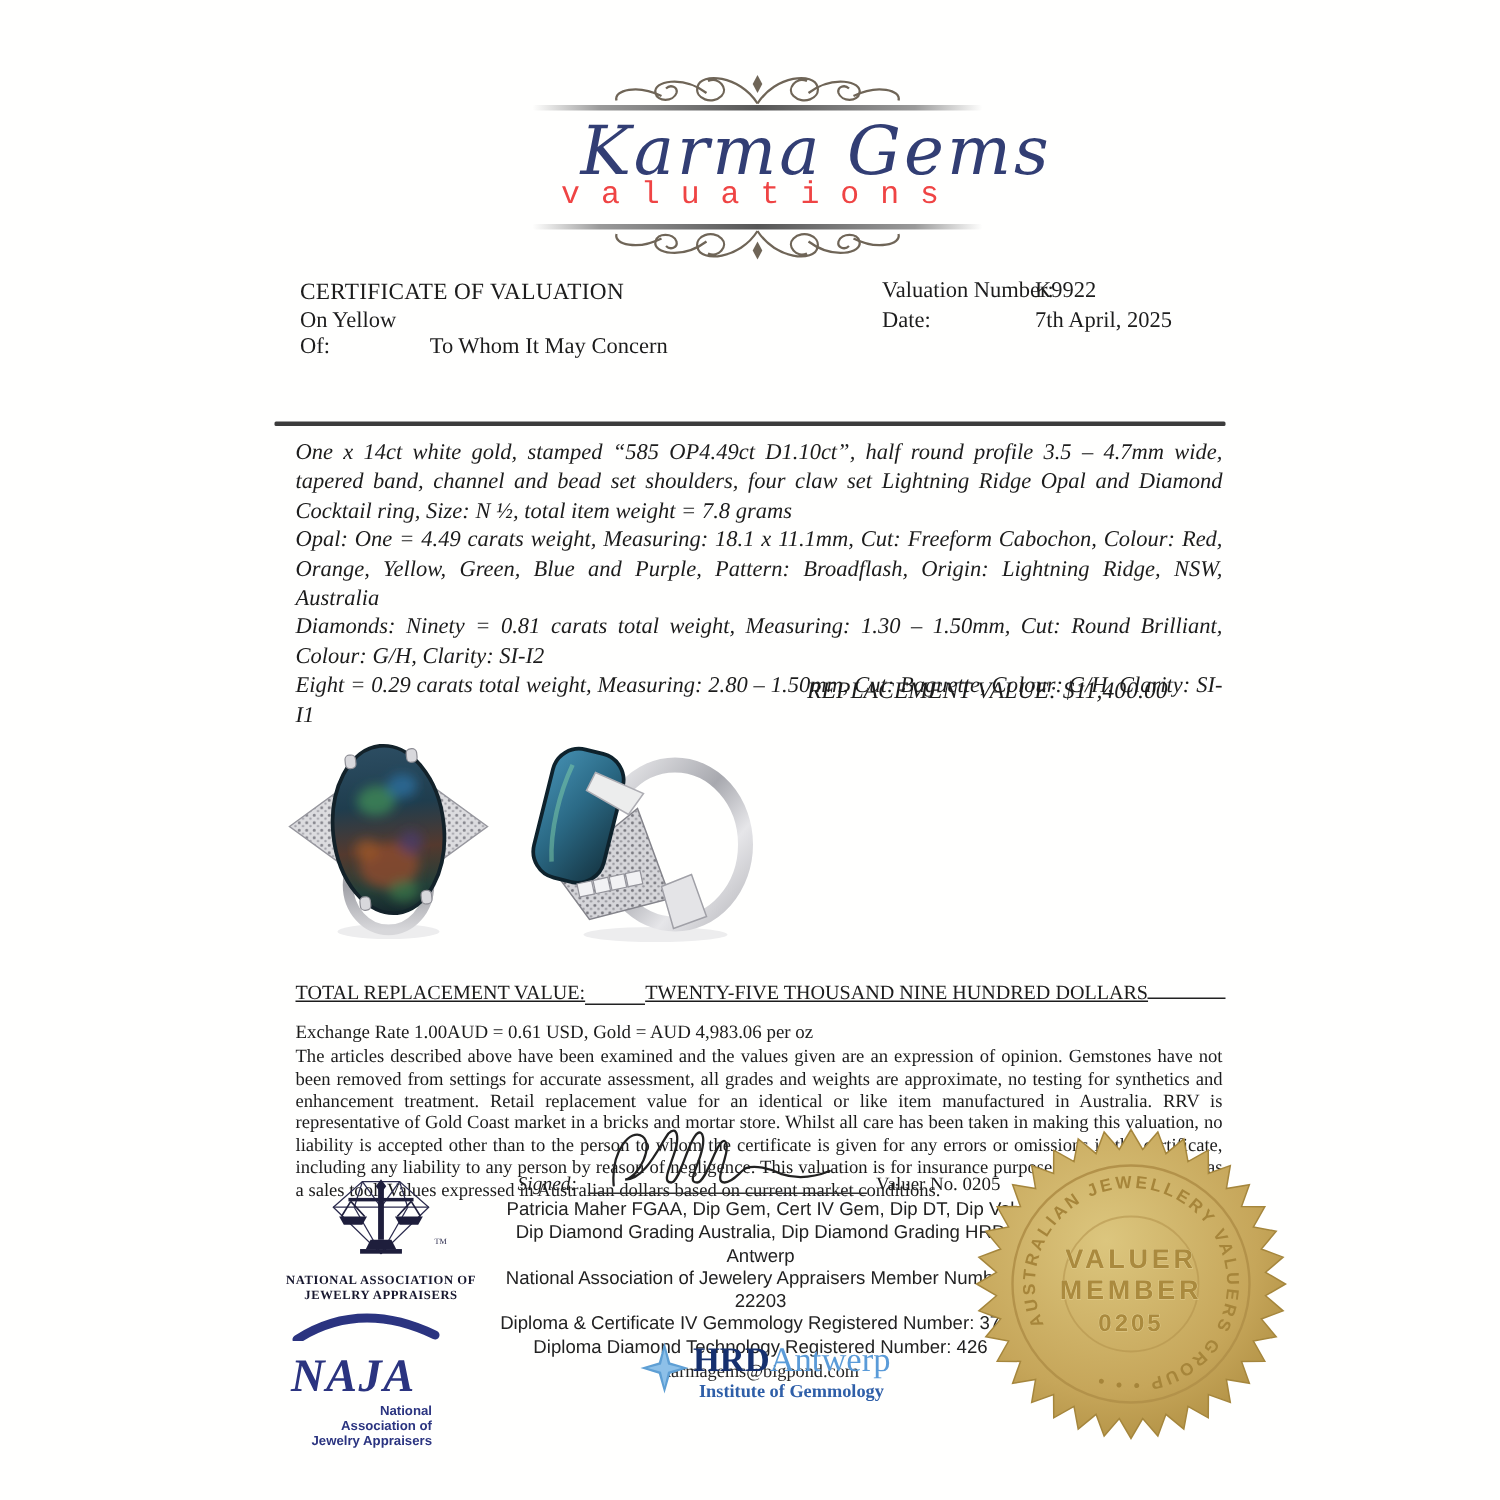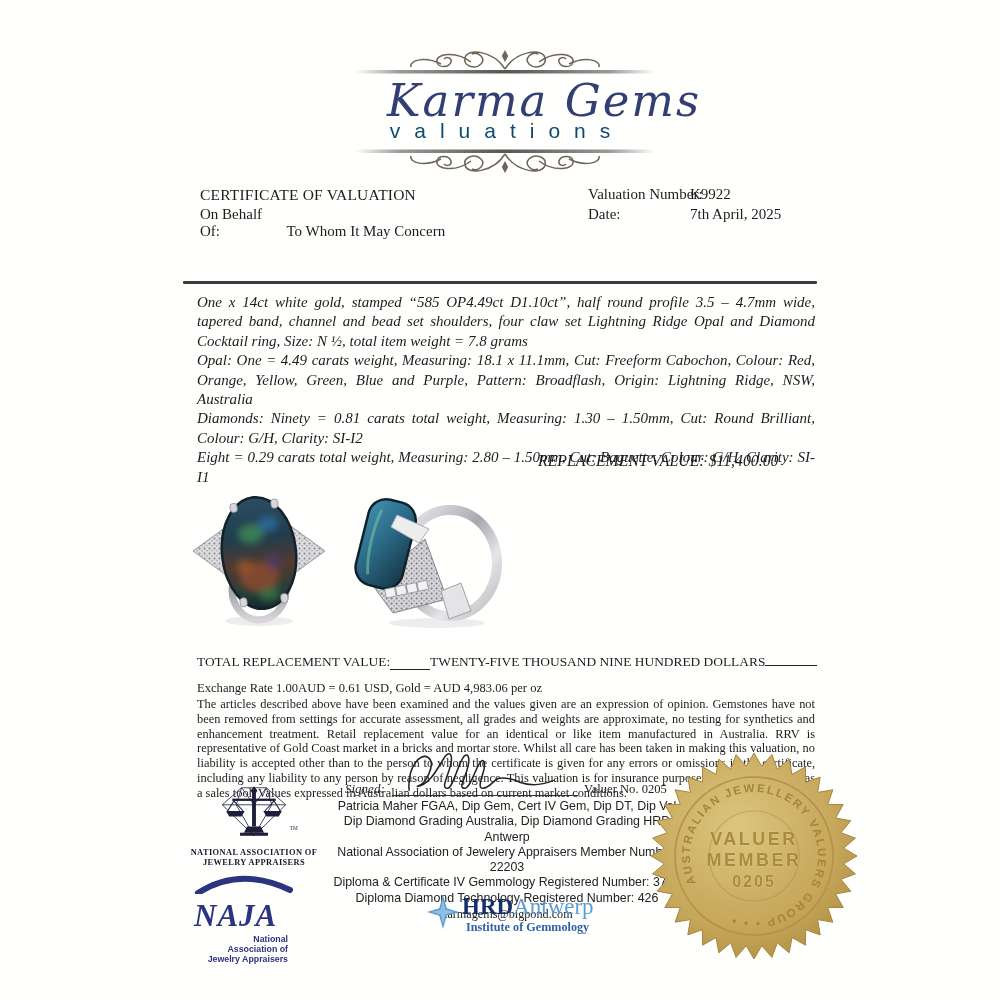--- a/index.html
+++ b/index.html
@@ -2,22 +2,22 @@
 <html><head>
 <meta charset="utf-8">
 <style>
   html,body{margin:0;padding:0;background:#ffffff;}
   .page{position:relative;width:1000px;height:1000px;background:#fffffe;overflow:hidden;
         font-family:"Liberation Serif",serif;color:#1c1c1c;}
   .abs{position:absolute;}
   
   .hdr-script{width:1000px;text-align:center;font-family:"DejaVu Serif",serif;
               font-style:italic;font-size:45px;color:#323e74;letter-spacing:2px;padding-left:44px;}
-  .hdr-sub{width:1000px;text-align:center;font-family:Liberation Sans, sans-serif;
-           font-size:21px;color:#0c4a6e;letter-spacing:14px;text-indent:14px;}
+  .hdr-sub{width:1000px;text-align:center;font-family:Liberation Mono, monospace;
+           font-size:21px;color:#ef4444;letter-spacing:14px;text-indent:14px;}
   
   .cert-title{font-size:15.5px;letter-spacing:.2px;}
   .cert-row{font-size:15px;}
   .lbl{display:inline-block;}
   
   .note{width:614px;font-size:12.6px;line-height:16px;text-align:justify;}
   .rule{height:3px;background:#3c3c3c;border-radius:1px;}
   .desc{width:618px;font-size:15px;line-height:19.4px;font-style:italic;}
   .desc p{margin:0;text-align:justify;}
   .desc p.noj{text-align:left;}
@@ -88,21 +88,21 @@
         <path d="M86,16 C70,8 54,12 56,19"></path>
         <path d="M214,16 C230,8 246,12 244,19"></path>
       </g>
       <path d="M150,2 l3.2,6 -3.2,6 -3.2,-6 z" fill="#6f6557"></path>
       <rect x="0" y="22" width="300" height="3.6" rx="1.8" fill="url(#barGrad)"></rect>
     </svg>
   </div>
 
   <div class="abs cert-title" style="left:200px;top:186px;">CERTIFICATE OF VALUATION</div>
   <div class="abs cert-row" style="left:200px;top:206px;">
-    <span class="lbl" style="width:83px;">On Behalf Of:</span>
+    <span class="lbl" style="width:83px;">On Yellow Of:</span>
     <span>To Whom It May Concern</span>
   </div>
   <div class="abs cert-row" style="left:588px;top:186px;">Valuation Number:</div>
   <div class="abs cert-row" style="left:690px;top:186px;">K9922</div>
   <div class="abs cert-row" style="left:588px;top:206px;">Date:</div>
   <div class="abs cert-row" style="left:690px;top:206px;">7th April, 2025</div>
 
 
   <div class="abs rule" style="left:183px;top:281px;width:634px;"></div>
 
@@ -210,21 +210,21 @@
           <rect x="40" y="98" width="10" height="9"></rect>
             <rect x="51" y="98" width="10" height="9"></rect>
           <rect x="62" y="98" width="10" height="9"></rect>
             <rect x="73" y="98" width="10" height="9"></rect>
         </g>
         <polygon points="96,104 116,96 126,124 104,132" fill="#e4e4e7" stroke="#a0a0a7" stroke-width="1"></polygon>
       </g>
     </svg>
   </div>
 
-  <div class="abs total-line" style="left:197px;top:654px;">
+  <div class="abs total-line" style="left:197px;top:654px;text-decoration:underline;">
     <span>TOTAL REPLACEMENT VALUE:</span>
     <span class="gap-line"></span>
     <span>TWENTY-FIVE THOUSAND NINE HUNDRED DOLLARS</span>
     <span class="fill-line"></span>
   </div>
 
   <div class="abs exch" style="left:197px;top:681px;">Exchange Rate 1.00AUD = 0.61 USD, Gold = AUD 4,983.06 per oz</div>
 
   <div class="abs disc" style="left:197px;top:697px;">The articles described above have been examined and the values given are an expression of opinion. Gemstones have not been removed from settings for accurate assessment, all grades and weights are approximate, no testing for synthetics and enhancement treatment. Retail replacement value for an identical or like item manufactured in Australia. RRV is representative of Gold Coast market in a bricks and mortar store. Whilst all care has been taken in making this valuation, no liability is accepted other than to the person to whom the certificate is given for any errors or omissions in the certificate, including any liability to any person by reason of negligence. This valuation is for insurance purposes and not to be used as a sales tool. Values expressed in Australian dollars based on current market conditions.</div>
 

